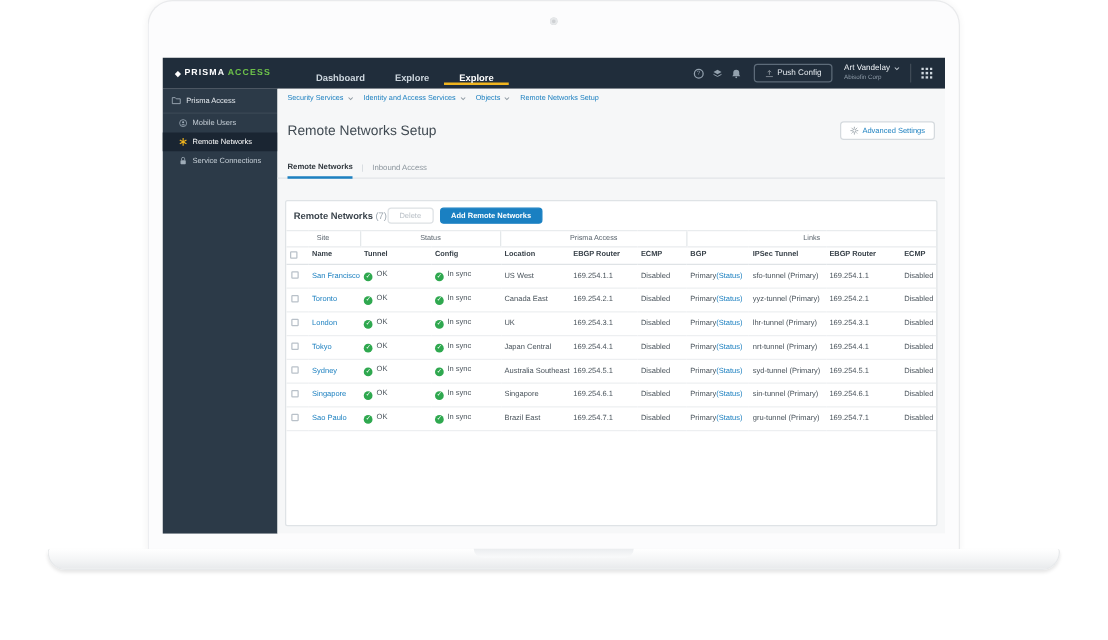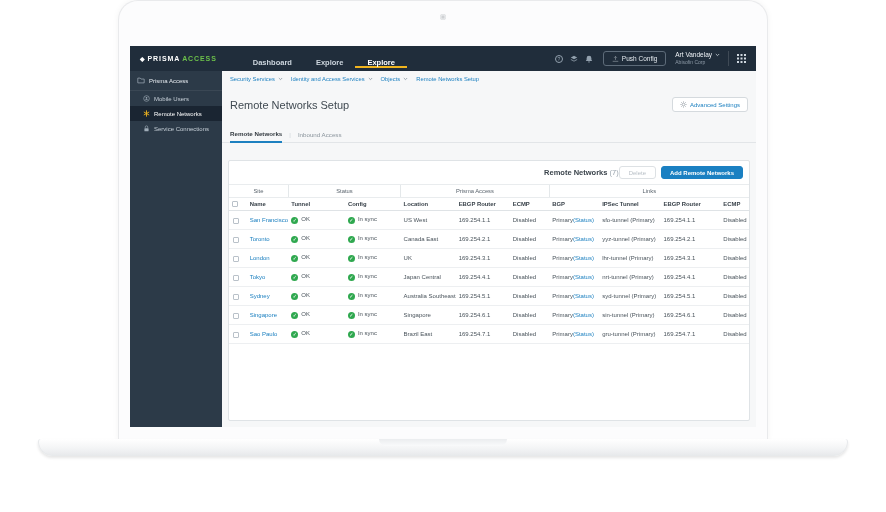--- a/index.html
+++ b/index.html
@@ -55,21 +55,21 @@
   .page-title { font-size:11px; color:#404a52; }
   .adv-btn { display:flex; align-items:center; gap:3px; background:#fff; border:1px solid #d5dade; border-radius:3px; padding:3px 7px; font-size:6px; color:#1d80c0; }
   .adv-gear { color:#8a949c; display:flex; }
   .page-tabs { display:flex; align-items:center; padding:0 8px; border-bottom:1px solid #e2e5e8; font-size:6.2px; }
   .ptab { padding:3px 0 4px; color:#8a949c; }
   .ptab.active { color:#333a40; font-weight:700; border-bottom:2px solid #1d80c0; margin-bottom:-1px; }
   .ptab-sep { color:#ccd2d7; margin:0 7px; }
 
   
   .card { flex:1; margin:5px 6px 6px; background:#fff; border:1px solid #dfe3e6; border-radius:2px; display:flex; flex-direction:column; overflow:hidden; }
-  .card-header { display:flex; align-items:center; justify-content:flex-end; padding:5px 6px; }
+  .card-header { display:flex; align-items:center; justify-content:flex-start; padding:5px 6px; }
   .card-title { font-size:7.5px; font-weight:700; color:#3b444c; }
   .card-count { font-weight:400; color:#9aa4ad; margin-left:2px; }
   .card-actions { display:flex; align-items:center; gap:5px; }
   .btn-delete { background:#fff; border:1px solid #dde1e4; color:#b8bfc6; border-radius:3px; padding:2.5px 9px; font-size:6px; }
   .btn-add { background:#1a80c2; border:1px solid #1a80c2; color:#fff; border-radius:3px; padding:2.5px 8px; font-size:6px; font-weight:600; }
 
   table { width:100%; border-collapse:collapse; table-layout:fixed; }
   .gh-row th { font-weight:400; font-size:5.8px; color:#5b656e; text-align:center; padding:3px 0;
     border-top:1px solid #e9ecee; border-bottom:1px solid #e9ecee; }
   .gh-row th + th { border-left:1px solid #e4e8ea; }

